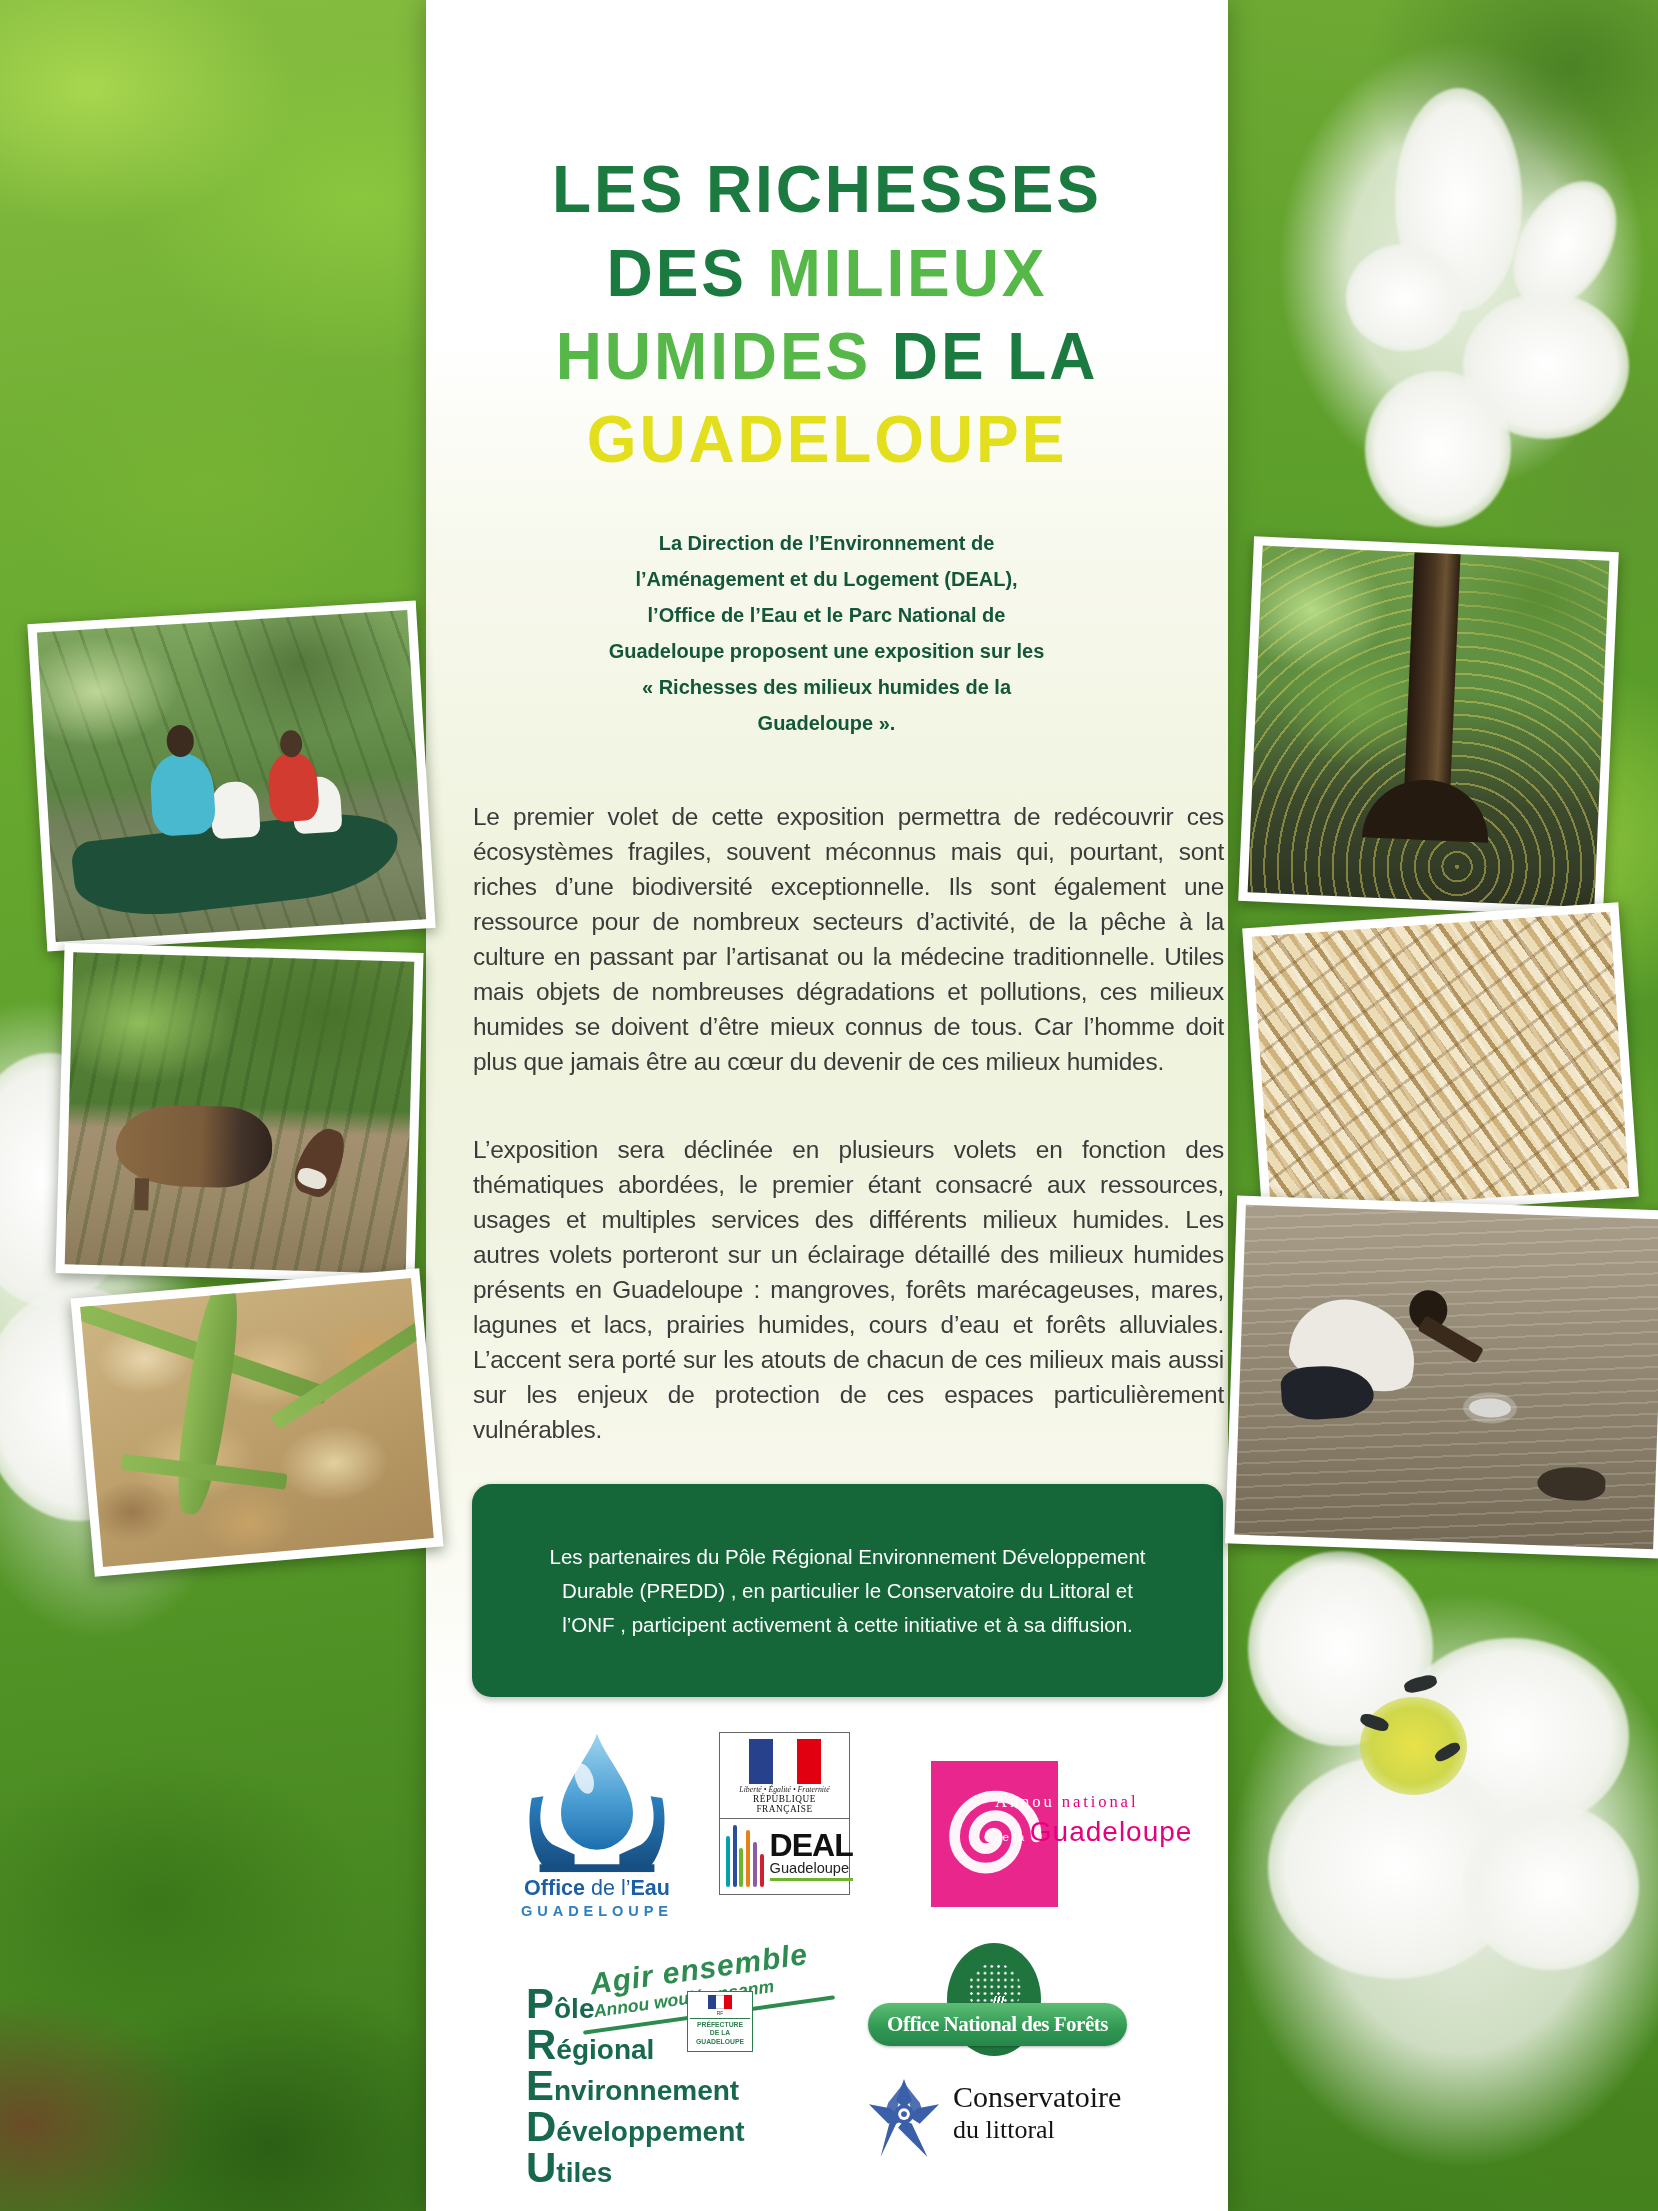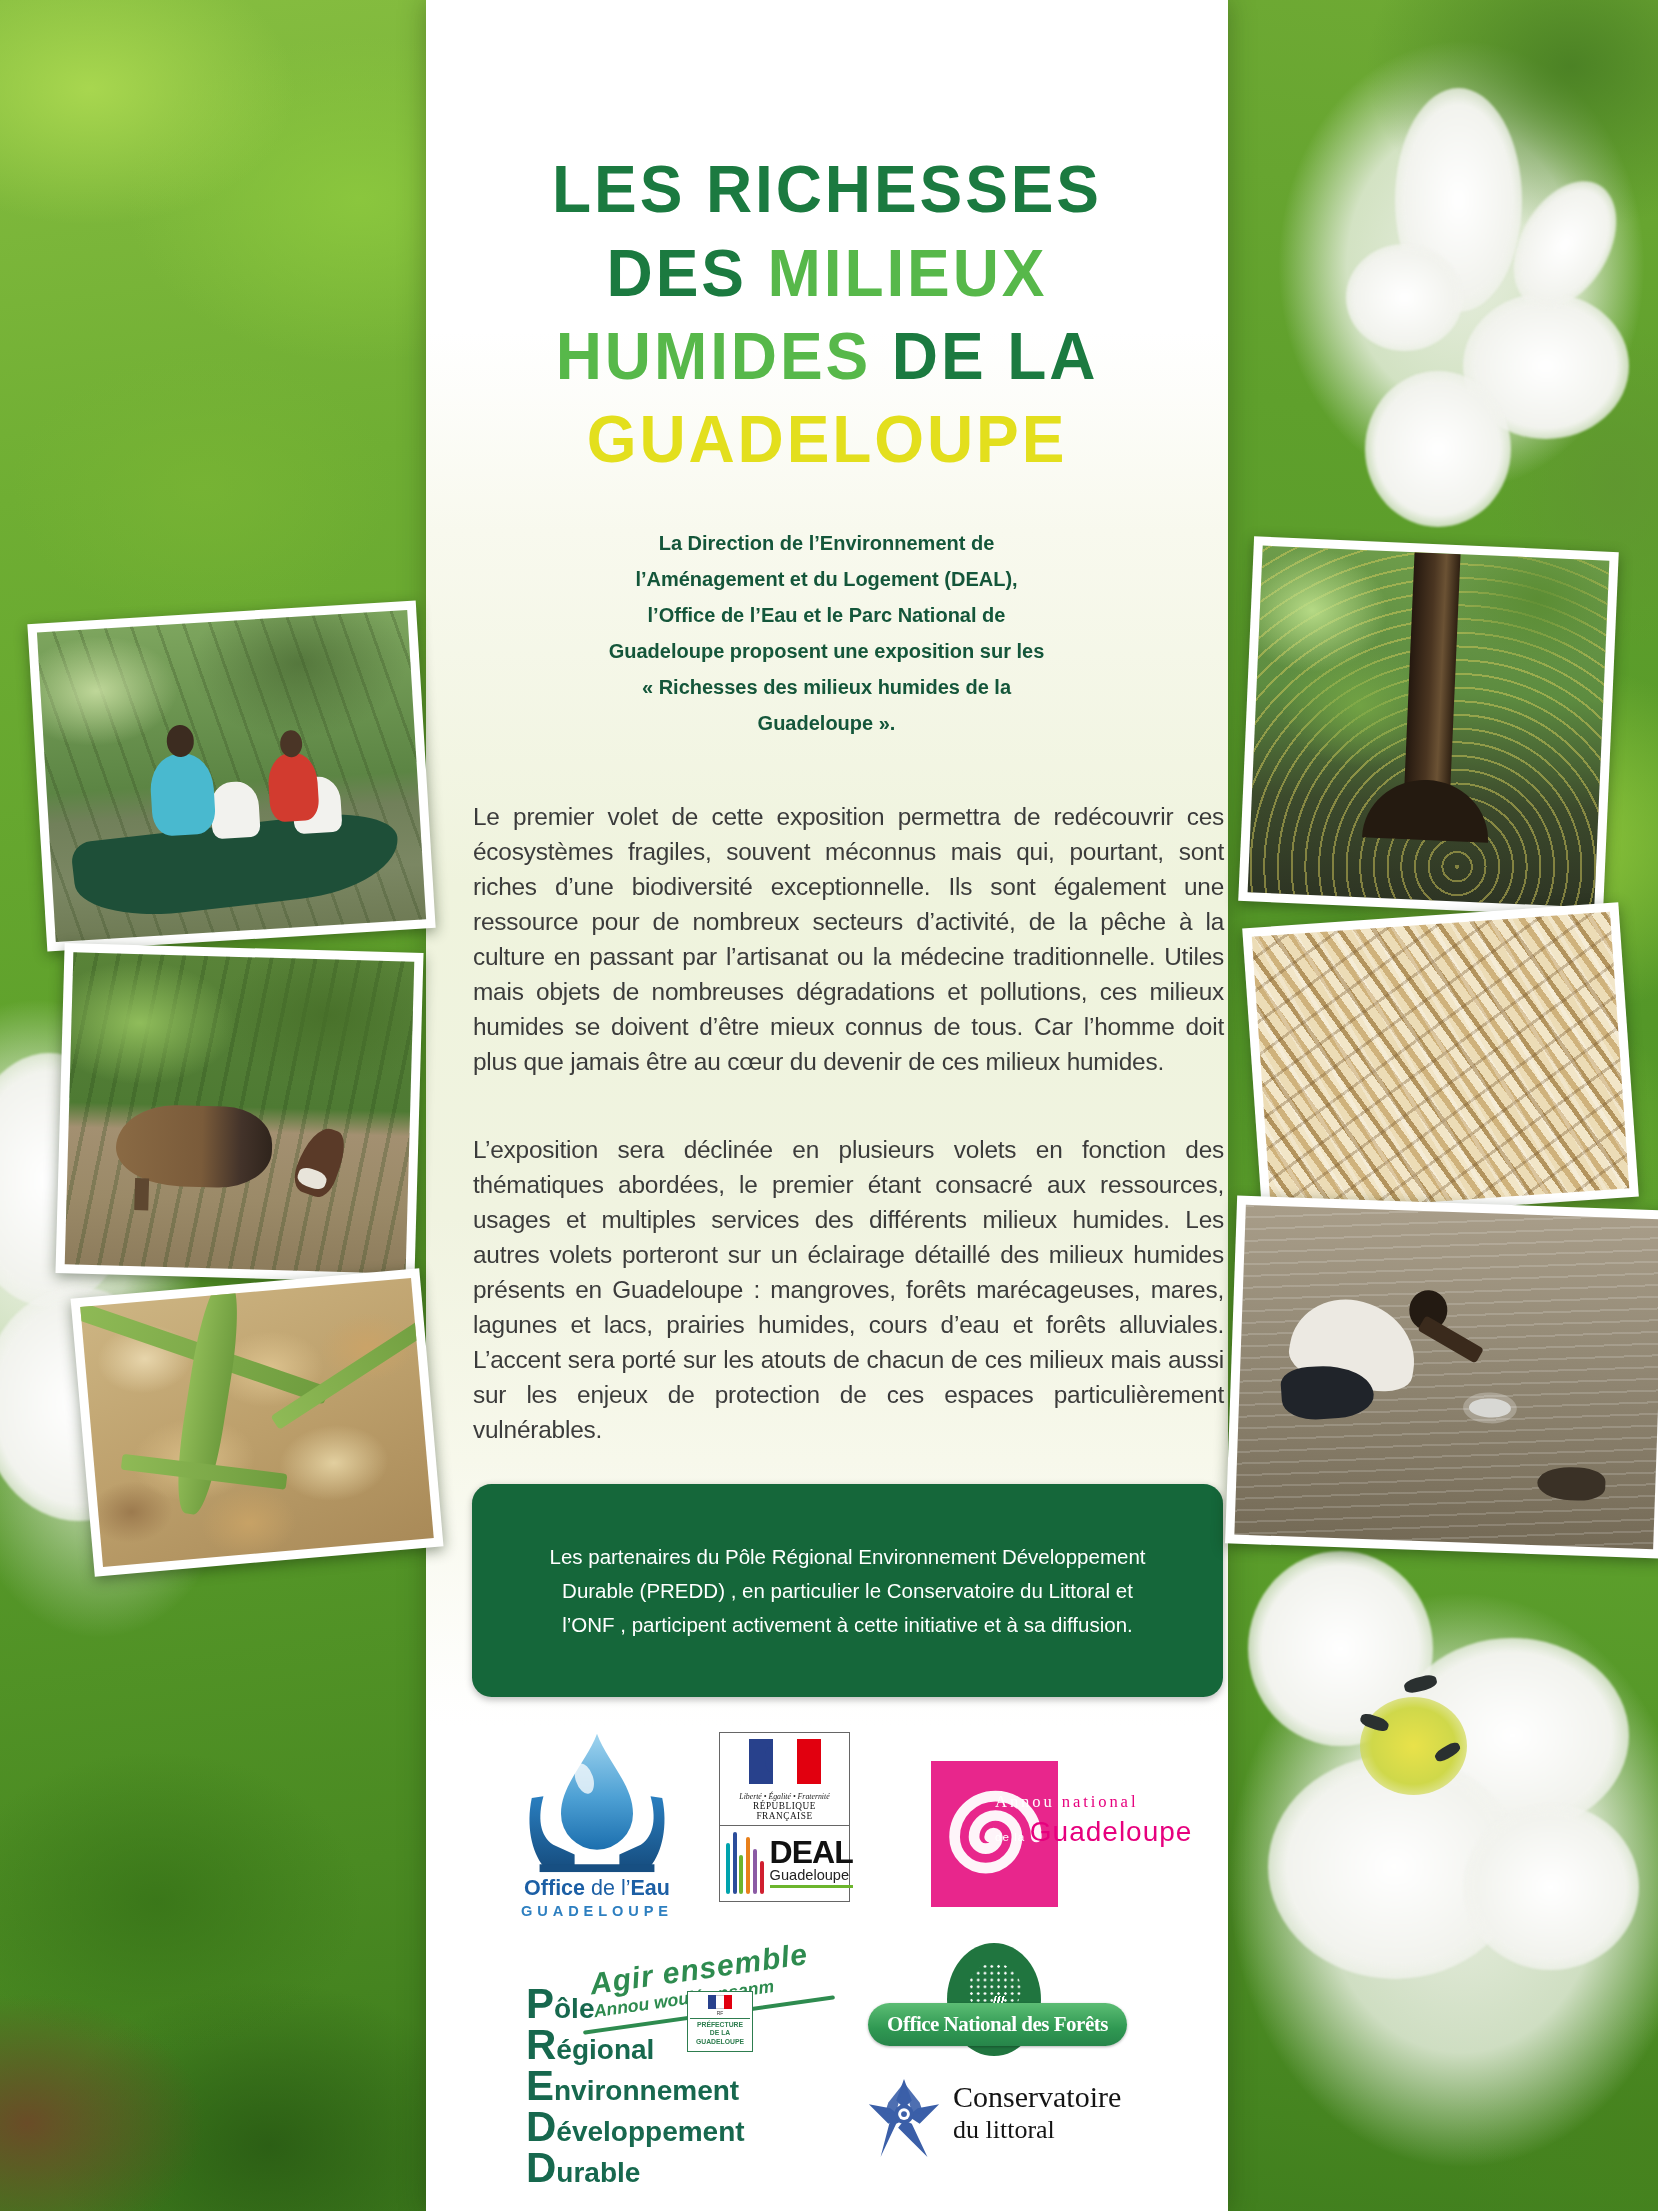--- a/index.html
+++ b/index.html
@@ -70,21 +70,21 @@
 
   
   .deal{left:293px;top:1732px;width:129px;border:1px solid #666;background:#fff;}
   .deal-flag-cell{border-bottom:1px solid #666;padding:5.9px 5.9px 3.9px 5.9px;text-align:center;}
   .deal-flag{width:72px;height:45px;margin:0 auto;display:flex;}
   .deal-flag .b{flex:1;background:#28418c;position:relative;}
   .deal-flag .w{flex:1;background:#ffffff;position:relative;}
   .deal-flag .r{flex:1;background:#e1000f;}
   .deal-flag .b:after{content:"";position:absolute;right:-5.9px;top:7.8px;width:13.7px;height:25px;
      background:#28418c;border-radius:40% 60% 50% 50%;}
-  .deal-motto{font-family:"Liberation Serif",serif;font-style:italic;font-size:7.8px;color:#222;margin-top:8px;}
+  .deal-motto{font-family:"Liberation Serif",serif;font-style:italic;font-size:7.8px;color:#222;margin-top:1px;}
   .deal-republic{font-family:"Liberation Serif",serif;font-size:9.3px;color:#111;letter-spacing:0.5px;}
   .deal-main{display:flex;padding:5.9px 3.9px 7.8px 5.9px;align-items:center;}
   .deal-bars{display:flex;align-items:flex-end;gap:2.9px;margin-right:5.9px;}
   .deal-bars i{display:block;width:3.9px;border-radius:2px;}
   .deal-text{text-align:left;}
   .deal-acronym{font-size:32px;font-weight:bold;color:#111;line-height:29px;letter-spacing:-1px;}
   .deal-region{font-size:14.6px;color:#222;border-bottom:3.9px solid #6cb52d;padding-bottom:2px;}
 
   
   .parc{left:505px;top:1761px;width:293px;height:156px;}
@@ -355,21 +355,21 @@
     <div class="fr">Agir ensemble</div>
     <div class="cr">Annou woulé ansanm</div>
   </div>
   <div class="predd-underline"></div>
 
   <div class="logo-abs predd-words">
     <p>Pôle</p>
     <p>Régional</p>
     <p>Environnement</p>
     <p>Développement</p>
-    <p>Durable</p>
+    <p>Utiles</p>
   </div>
 
   <div class="logo-abs stamp">
     <div class="stamp-flag">
         <i></i>
         <i></i>
         <i></i>
       </div>
     <div class="stamp-rf">RF</div>
     <div class="stamp-line">PRÉFECTURE</div>

